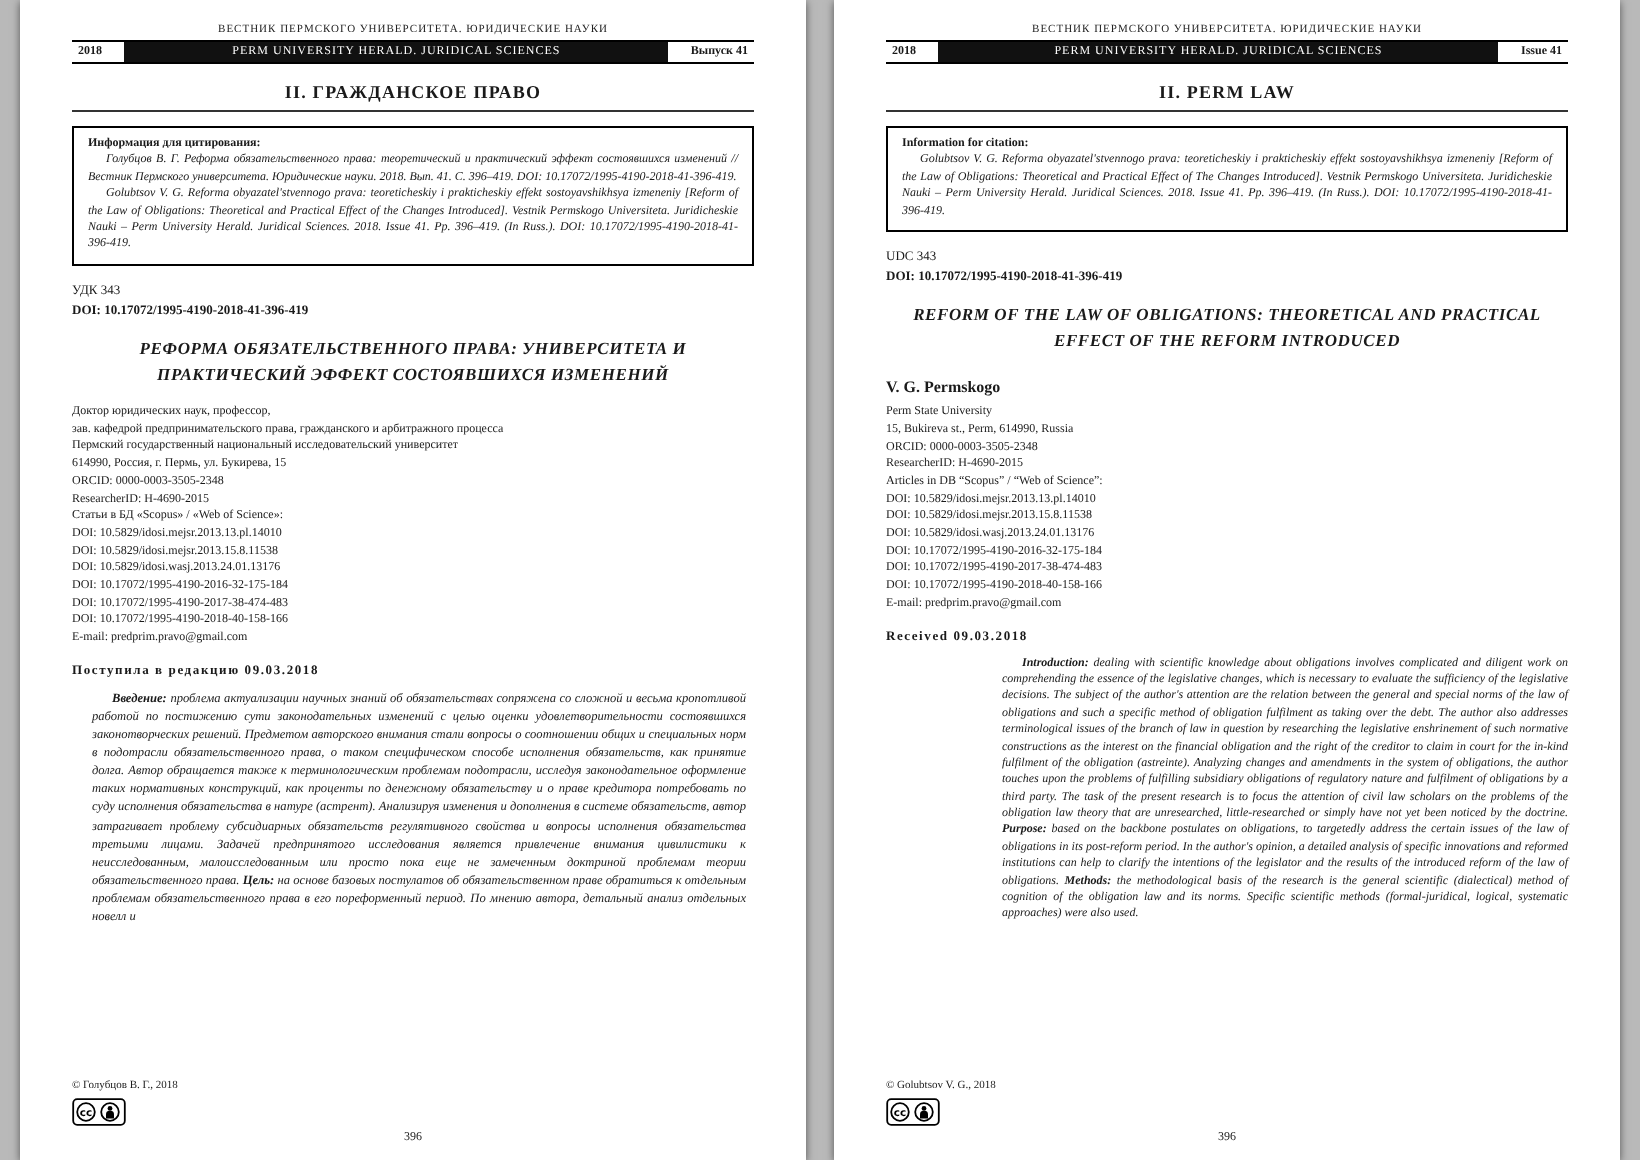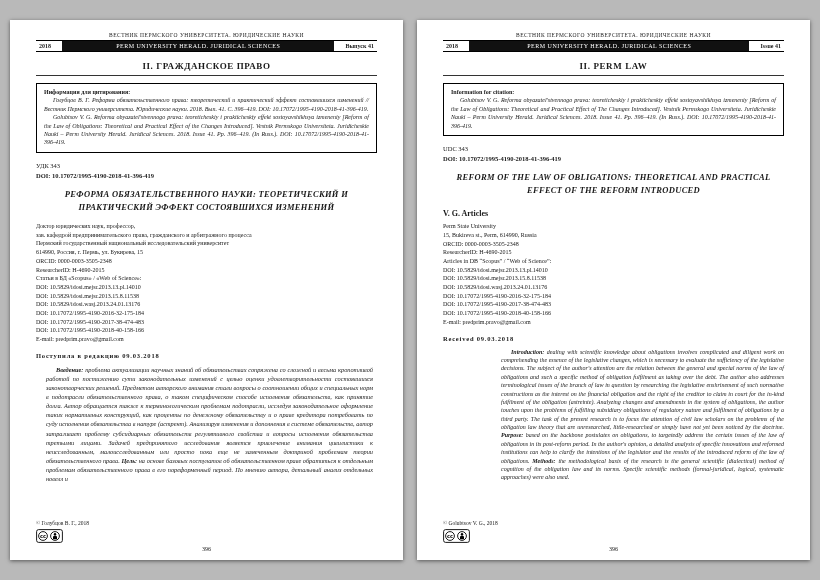--- a/index.html
+++ b/index.html
@@ -8,21 +8,21 @@
     width: 820px;
     height: 580px;
     overflow: hidden;
     background: var(--canvas_bg, #b9b9b9);
     font-family: "Liberation Serif", "DejaVu Serif", serif;
     color: #1a1a1a;
   }
   .spread {
     display: flex;
     gap: 14px;
-    padding: 20px 10px;
+    padding: 0 10px;
     box-sizing: border-box;
     width: 820px;
     height: 580px;
   }
   .page {
     flex: 1;
     background: var(--page_bg, #ffffff);
     box-shadow: 0 1px 4px rgba(0,0,0,.55);
     padding: 12px 26px 8px 26px;
     box-sizing: border-box;
@@ -142,21 +142,21 @@
       <div class="cit-head">Информация для цитирования:</div>
       <div>
           <p class="cit-par">Голубцов В. Г. Реформа обязательственного права: теоретический и практический эффект состоявшихся изменений // Вестник Пермского университета. Юридические науки. 2018. Вып. 41. C. 396–419. DOI: 10.17072/1995-4190-2018-41-396-419.</p>
           <p class="cit-par">Golubtsov V. G. Reforma obyazatel'stvennogo prava: teoreticheskiy i prakticheskiy effekt sostoyavshikhsya izmeneniy [Reform of the Law of Obligations: Theoretical and Practical Effect of the Changes Introduced]. Vestnik Permskogo Universiteta. Juridicheskie Nauki – Perm University Herald. Juridical Sciences. 2018. Issue 41. Pp. 396–419. (In Russ.). DOI: 10.17072/1995-4190-2018-41-396-419.</p>
         </div>
     </div>
 
     <div class="udc-line">УДК 343</div>
     <div class="doi-line">DOI: 10.17072/1995-4190-2018-41-396-419</div>
 
-    <h1 class="article-title">РЕФОРМА ОБЯЗАТЕЛЬСТВЕННОГО НАУКИ: ТЕОРЕТИЧЕСКИЙ И ПРАКТИЧЕСКИЙ ЭФФЕКТ СОСТОЯВШИХСЯ ИЗМЕНЕНИЙ</h1>
+    <h1 class="article-title">РЕФОРМА ОБЯЗАТЕЛЬСТВЕННОГО ПРАВА: УНИВЕРСИТЕТА И ПРАКТИЧЕСКИЙ ЭФФЕКТ СОСТОЯВШИХСЯ ИЗМЕНЕНИЙ</h1>
 
     <div class="author-info">
         <div class="info-line">Доктор юридических наук, профессор,</div>
         <div class="info-line">зав. кафедрой предпринимательского права, гражданского и арбитражного процесса</div>
         <div class="info-line">Пермский государственный национальный исследовательский университет</div>
         <div class="info-line">614990, Россия, г. Пермь, ул. Букирева, 15</div>
         <div class="info-line">ORCID: 0000-0003-3505-2348</div>
         <div class="info-line">ResearcherID: H-4690-2015</div>
         <div class="info-line">Статьи в БД «Scopus» / «Web of Science»:</div>
         <div class="info-line">DOI: 10.5829/idosi.mejsr.2013.13.pl.14010</div>
@@ -213,21 +213,21 @@
       <div>
           <p class="cit-par">Golubtsov V. G. Reforma obyazatel'stvennogo prava: teoreticheskiy i prakticheskiy effekt sostoyavshikhsya izmeneniy [Reform of the Law of Obligations: Theoretical and Practical Effect of The Changes Introduced]. Vestnik Permskogo Universiteta. Juridicheskie Nauki – Perm University Herald. Juridical Sciences. 2018. Issue 41. Pp. 396–419. (In Russ.). DOI: 10.17072/1995-4190-2018-41-396-419.</p>
         </div>
     </div>
 
     <div class="udc-line">UDC 343</div>
     <div class="doi-line">DOI: 10.17072/1995-4190-2018-41-396-419</div>
 
     <h1 class="article-title">REFORM OF THE LAW OF OBLIGATIONS: THEORETICAL AND PRACTICAL EFFECT OF THE REFORM INTRODUCED</h1>
 
-    <div class="author-name">V. G. Articles</div>
+    <div class="author-name">V. G. Permskogo</div>
     <div class="author-info">
         <div class="info-line">Perm State University</div>
         <div class="info-line">15, Bukireva st., Perm, 614990, Russia</div>
         <div class="info-line">ORCID: 0000-0003-3505-2348</div>
         <div class="info-line">ResearcherID: H-4690-2015</div>
         <div class="info-line">Articles in DB “Scopus” / “Web of Science”:</div>
         <div class="info-line">DOI: 10.5829/idosi.mejsr.2013.13.pl.14010</div>
         <div class="info-line">DOI: 10.5829/idosi.mejsr.2013.15.8.11538</div>
         <div class="info-line">DOI: 10.5829/idosi.wasj.2013.24.01.13176</div>
         <div class="info-line">DOI: 10.17072/1995-4190-2016-32-175-184</div>

